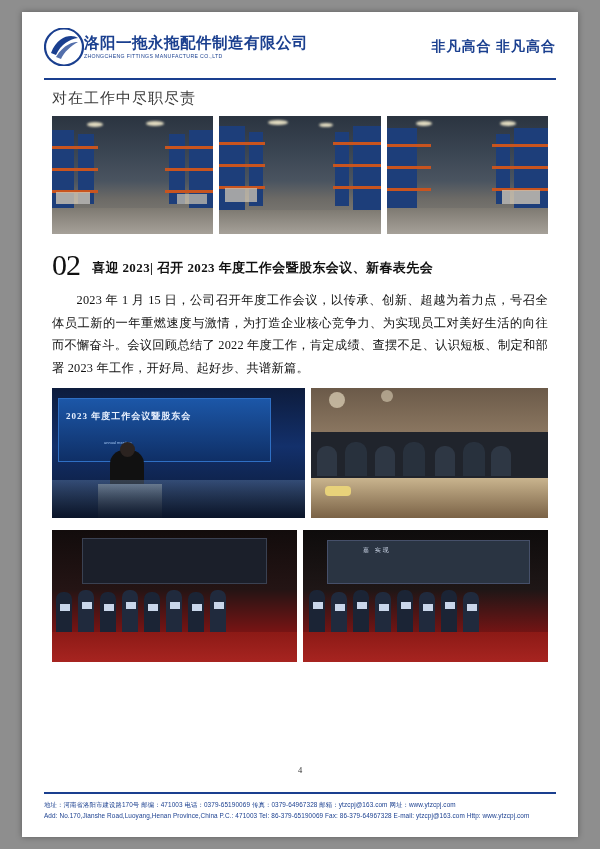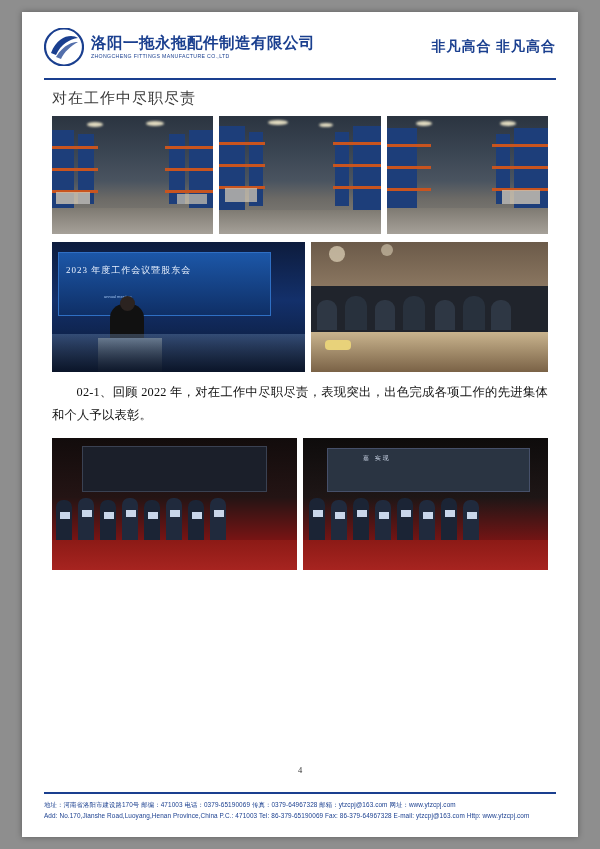--- a/index.html
+++ b/index.html
@@ -19,21 +19,21 @@
   }
   
   .header{
     position:relative;
     height:52px;
     border-bottom:2px solid #1a3f8f;
     margin:14px 22px 0 22px;
   }
   .logo-wrap{
     position:absolute;left:0;top:2px;
-    display:flex;align-items:center;gap:7px;
+    display:flex;align-items:center;gap:0;
   }
   .logo-mark{
     width:40px;height:38px;
     flex:none;
   }
   .logo-text{line-height:1.05;}
   .logo-cn{
     font-family:"Liberation Serif", serif;
     font-weight:bold;
     font-size:15.5px;
@@ -223,26 +223,33 @@
       <div class="beam" style="left:0;top:72px;width:44px;height:3px"></div>
       <div class="beam" style="right:0;top:28px;width:56px;height:3px"></div>
       <div class="beam" style="right:0;top:50px;width:56px;height:3px"></div>
       <div class="beam" style="right:0;top:72px;width:56px;height:3px"></div>
       <div class="pal" style="right:8px;top:74px;width:38px;height:14px;opacity:.8"></div>
       <div class="floor" style="height:26px"></div>
     </div>
 
   </div>
 
+  <div class="article">
+    <div class="art-head">
+      <div class="num">02</div>
+      <div class="art-title">喜迎 2023|  召开 2023 年度工作会暨股东会议、新春表先会</div>
+    </div>
+    <div class="para">2023 年 1 月 15 日，公司召开年度工作会议，以传承、创新、超越为着力点，号召全体员工新的一年重燃速度与激情，为打造企业核心竞争力、为实现员工对美好生活的向往而不懈奋斗。会议回顾总结了 2022 年度工作，肯定成绩、查摆不足、认识短板、制定和部署 2023 年工作，开好局、起好步、共谱新篇。</div>
+  </div>
 
   <div class="row">
 
     <div class="photo meet-left" style="height:130px;flex:0 0 253px">
       <div style="position:absolute;left:6px;top:10px;right:34px;height:62px;background:linear-gradient(180deg,#1c57a8,#0f2f66);border:1px solid #2f6fc4;"></div>
-      <div style="position:absolute;left:14px;top:22px;font-size:9px;color:#eaf2ff;font-family:'Liberation Serif',serif;font-weight:normal;letter-spacing:1px;">2023 年度工作会议暨股东会</div>
+      <div style="position:absolute;left:14px;top:22px;font-size:9px;color:#eaf2ff;font-family:'Liberation Serif',serif;font-weight:bold;letter-spacing:1px;">2023 年度工作会议暨股东会</div>
       <div style="position:absolute;left:52px;top:52px;font-size:4px;color:#9fc2ef;">annual meeting</div>
       <div style="position:absolute;left:58px;top:62px;width:34px;height:44px;background:#111;border-radius:14px 14px 2px 2px;"></div>
       <div style="position:absolute;left:68px;top:54px;width:15px;height:15px;background:#2b2320;border-radius:50%;"></div>
       <div style="position:absolute;left:46px;top:96px;width:64px;height:34px;background:linear-gradient(180deg,#6e7a86,#2b3440);"></div>
       <div style="position:absolute;left:0;right:0;bottom:0;height:38px;background:linear-gradient(180deg,rgba(120,150,190,.35),rgba(10,20,40,.9));"></div>
     </div>
 
     <div class="photo meet-right" style="height:130px;flex:1">
       <div style="position:absolute;left:0;right:0;top:0;height:44px;background:linear-gradient(180deg,#6b5a49,#8a7660);"></div>
       <div style="position:absolute;left:18px;top:4px;width:16px;height:16px;background:#d9cdb4;border-radius:50%;opacity:.75;"></div>
@@ -254,23 +261,20 @@
       <div style="position:absolute;left:92px;top:54px;width:22px;height:34px;background:#28313d;border-radius:10px 10px 0 0;"></div>
       <div style="position:absolute;left:124px;top:58px;width:20px;height:30px;background:#2e3744;border-radius:9px 9px 0 0;"></div>
       <div style="position:absolute;left:152px;top:54px;width:22px;height:34px;background:#28313d;border-radius:10px 10px 0 0;"></div>
       <div style="position:absolute;left:180px;top:58px;width:20px;height:30px;background:#2e3744;border-radius:9px 9px 0 0;"></div>
       <div style="position:absolute;left:0;right:0;bottom:0;height:40px;background:linear-gradient(180deg,#c9b48e,#7a6246);"></div>
       <div style="position:absolute;left:14px;bottom:22px;width:26px;height:10px;background:#e8d27a;border-radius:4px;"></div>
     </div>
 
   </div>
 
-  <div class="article" style="margin-top:4px">
-    <div class="para">02-1、回顾 2022 年，对在工作中尽职尽责，表现突出，出色完成各项工作的先进集体和个人予以表彰。</div>
-  </div>
 
   <div class="row" style="margin-top:12px">
 
     <div class="photo award-left" style="height:132px;flex:1">
       <div style="position:absolute;left:30px;right:30px;top:8px;height:44px;background:#1b1f2a;border:1px solid #3a4152;"></div>
       <div style="position:absolute;left:0;right:0;top:58px;height:46px;"></div>
       <div style="position:absolute;left:4px;top:62px;width:16px;height:42px;background:#1b2435;border-radius:7px 7px 0 0;"></div>
       <div style="position:absolute;left:26px;top:60px;width:16px;height:44px;background:#202a3d;border-radius:7px 7px 0 0;"></div>
       <div style="position:absolute;left:48px;top:62px;width:16px;height:42px;background:#1b2435;border-radius:7px 7px 0 0;"></div>
       <div style="position:absolute;left:70px;top:60px;width:16px;height:44px;background:#202a3d;border-radius:7px 7px 0 0;"></div>

